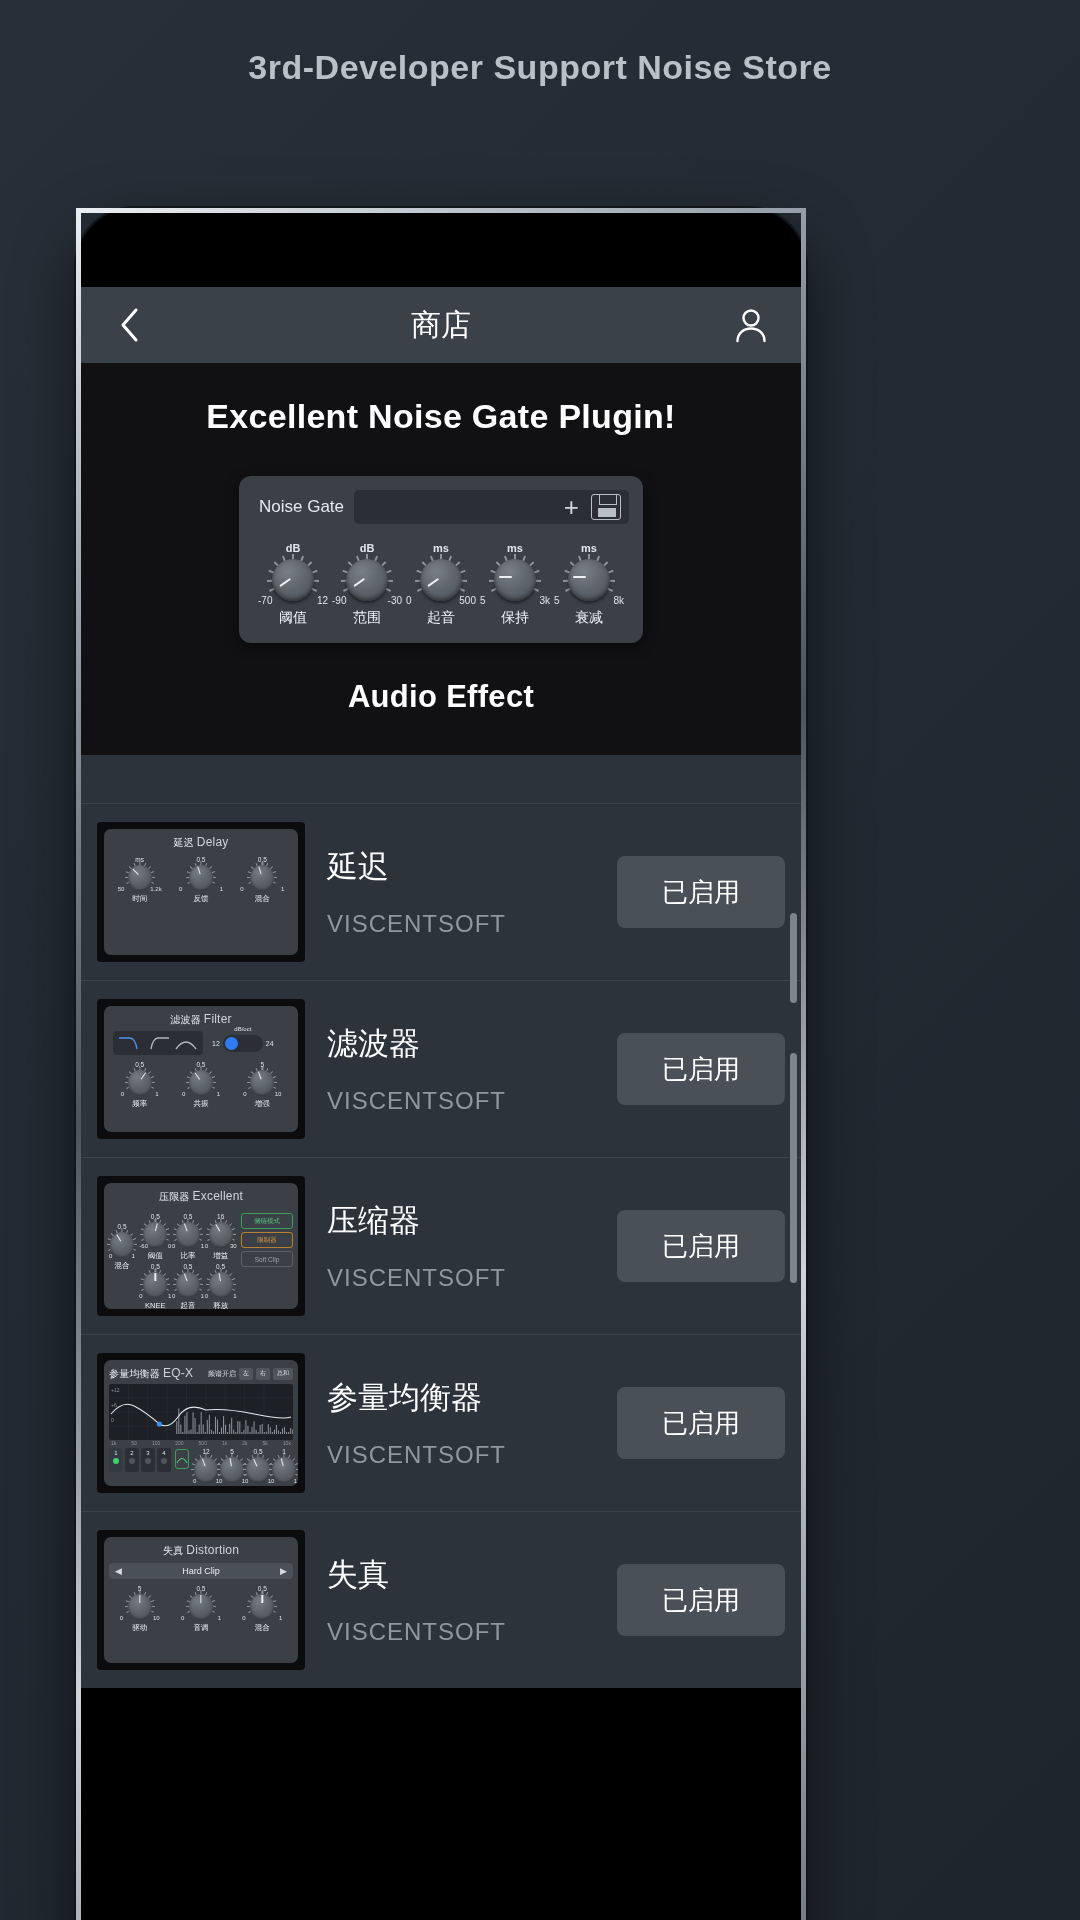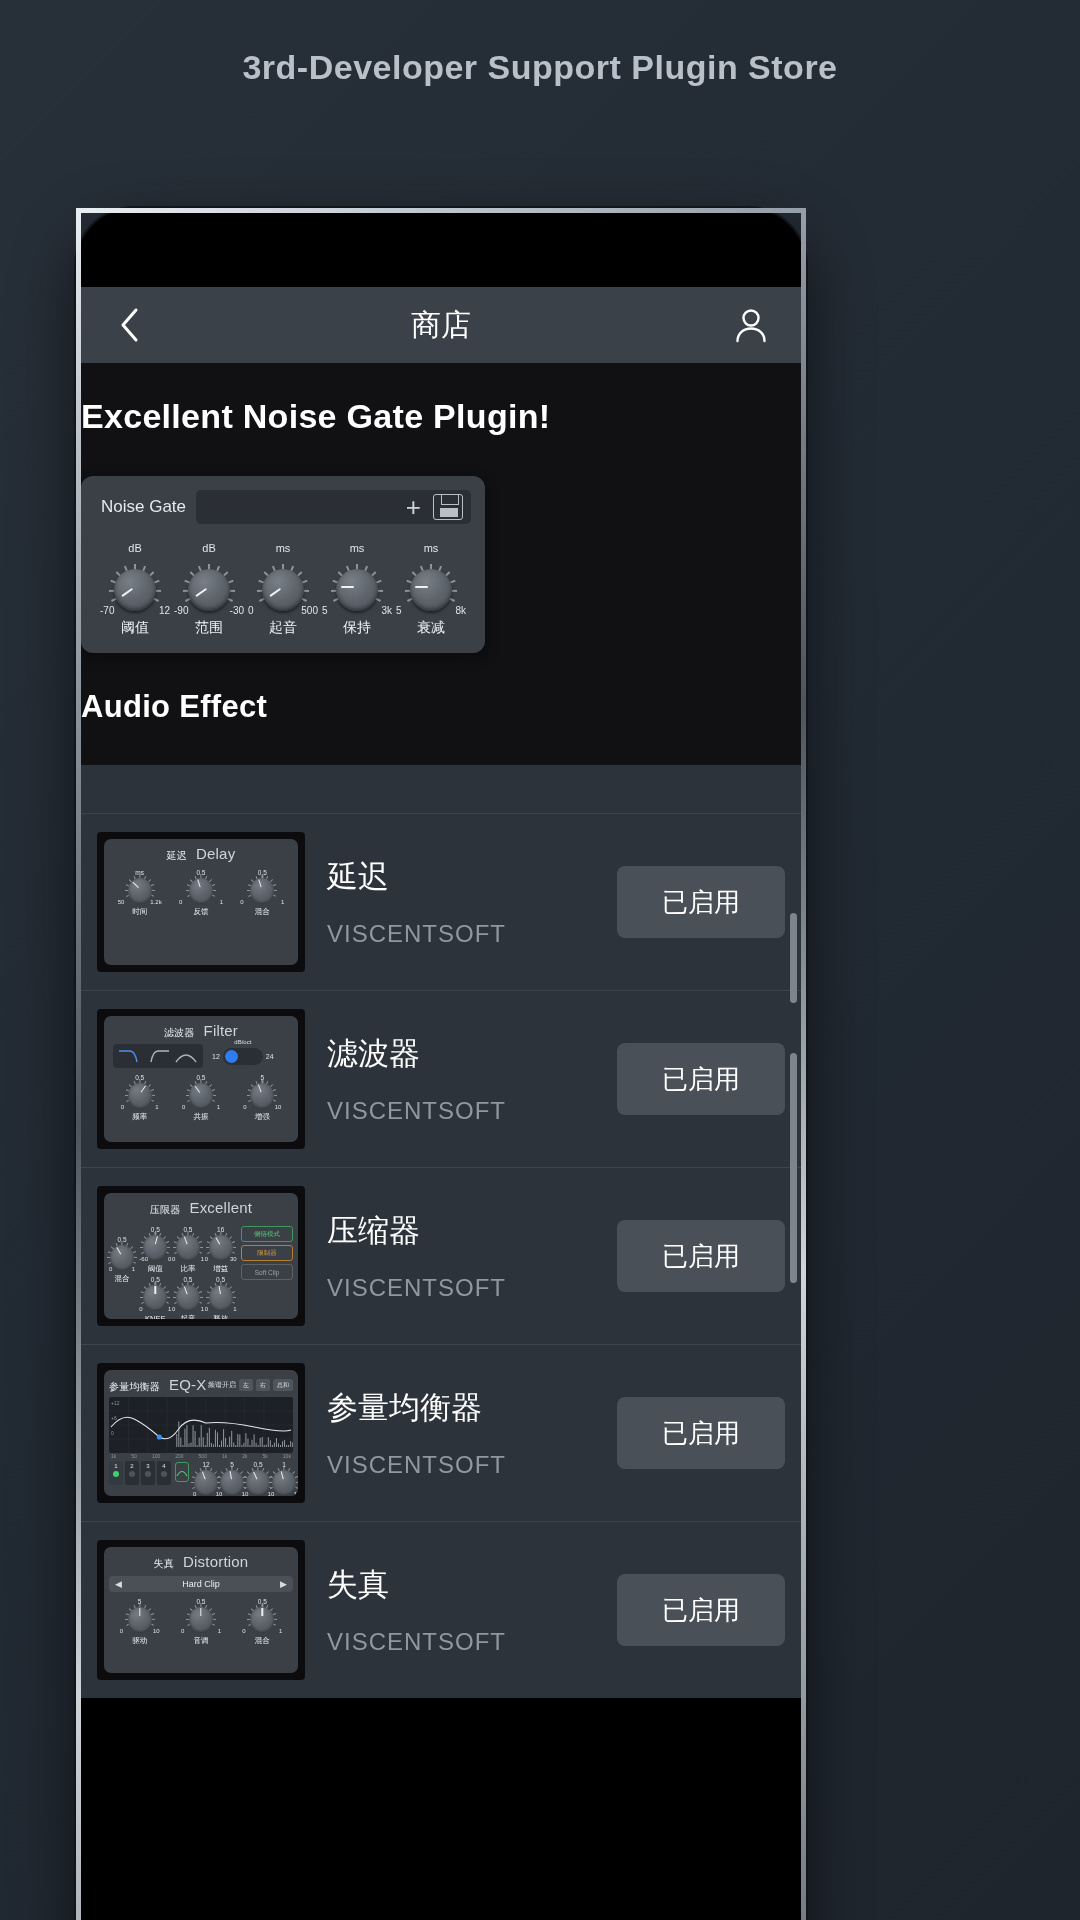--- a/index.html
+++ b/index.html
@@ -53,21 +53,21 @@
   .back-btn svg { display: block; }
   .appbar-title {
     position: absolute; left: 0; right: 0; text-align: center;
     font-size: 30px; color: #fff; pointer-events: none;
   }
   .account-btn { margin-left: auto; width: 48px; height: 48px; display: flex; align-items: center; justify-content: center; cursor: pointer; }
 
   
   .hero {
     background: #111114; padding: 34px 0 40px;
-    display: flex; flex-direction: column; 
+    display: flex; flex-direction: column; align-items: center;
   }
   .hero-head { font-size: 34px; font-weight: 600; color: #fff; letter-spacing: .3px; }
   .hero-foot { font-size: 31px; font-weight: 600; color: #fff; margin-top: 36px; letter-spacing: .3px; }
 
   
   .ng-panel {
     margin-top: 40px; width: 404px; background: #3b4047;
     border-radius: 12px; padding: 14px 14px 16px;
     box-shadow: 0 4px 14px rgba(0,0,0,.45);
   }
@@ -80,21 +80,21 @@
   .ng-plus { color: #cfd4d9; font-size: 26px; line-height: 1; padding: 0 4px; cursor: pointer; }
   .ng-save {
     width: 30px; height: 26px; border: 1.5px solid #b9bfc6; border-radius: 3px;
     position: relative; cursor: pointer;
   }
   .ng-save::before { content:""; position:absolute; left:7px; top:0; width:16px; height:9px; border:1.5px solid #b9bfc6; border-top:none; }
   .ng-save::after { content:""; position:absolute; left:6px; bottom:2px; width:18px; height:9px; background:#b9bfc6; }
 
   .knob-row { display: flex; justify-content: space-between; margin-top: 18px; padding: 0 4px; }
   .knob-cell { width: 72px; text-align: center; position: relative; }
-  .knob-unit { font-size: 11px; color: #e3e6ea; font-weight: 400; margin-bottom: 12px; }
+  .knob-unit { font-size: 11px; color: #e3e6ea; font-weight: 700; margin-bottom: 2px; }
   .knob-art { position: relative; width: 72px; height: 50px; margin: 0 auto; }
   .knob-dial {
     position: absolute; left: 50%; top: 3px; transform: translateX(-50%);
     width: 42px; height: 42px; border-radius: 50%;
     background: radial-gradient(circle at 38% 30%, #797f86 0%, #5e646b 48%, #4a5057 100%);
     box-shadow: inset 0 -2px 4px rgba(0,0,0,.45), 0 2px 3px rgba(0,0,0,.5);
   }
   .knob-ind { position: absolute; width: 2px; height: 13px; background: #eef1f4; border-radius: 1px;
               left: 50%; top: 5px; transform-origin: 50% 16px; }
   .knob-ticks { position: absolute; inset: 0; }
@@ -120,21 +120,21 @@
   }
   .thumb {
     width: 208px; height: 140px; flex: 0 0 208px;
     background: #0c0c0e; border-radius: 4px; padding: 7px;
   }
   .thumb-in {
     width: 100%; height: 100%; background: #3b4047; border-radius: 7px;
     padding: 6px 5px; position: relative; overflow: hidden;
   }
   .th-title { text-align: center; font-size: 10px; color: #eceff2; letter-spacing: .2px; }
-  .th-title span.en { color: #cfd4d9; font-size: 15px; margin-left: 9px; text-align: right; }
+  .th-title span.en { color: #cfd4d9; font-size: 12px; margin-left: 3px; text-align: right; }
 
   .mini-row { display: flex; justify-content: space-around; margin-top: 6px; }
   .mini { width: 44px; text-align: center; position: relative; }
   .mini-top { font-size: 6.5px; color: #dde1e5; }
   .mini-art { position: relative; width: 44px; height: 30px; margin: 0 auto; }
   .mini-dial {
     position: absolute; left: 50%; top: 2px; transform: translateX(-50%);
     width: 24px; height: 26px; border-radius: 50%;
     background: radial-gradient(circle at 38% 28%, #757b82 0%, #5b6168 50%, #484e55 100%);
     box-shadow: inset 0 -1px 3px rgba(0,0,0,.45);
@@ -197,21 +197,21 @@
   .dist-sel span.t { font-size: 9px; color: #eceff2; }
   .dist-arrow { color: #d7dade; font-size: 9px; }
 
   
   .scrollbar { position: absolute; right: 4px; width: 7px; border-radius: 4px; background: #7c848d; }
 </style>
 </head>
 <body>
 
 <div class="promo">
-  <div class="promo-sub">3rd-Developer Support Plugin Store</div>
+  <div class="promo-sub">3rd-Developer Support Noise Store</div>
 </div>
 
 <div class="phone-wrap">
   <div class="phone">
     <div class="phone-inner">
 
       <div class="notch-area"></div>
 
       <div class="appbar">
         <div class="back-btn">

